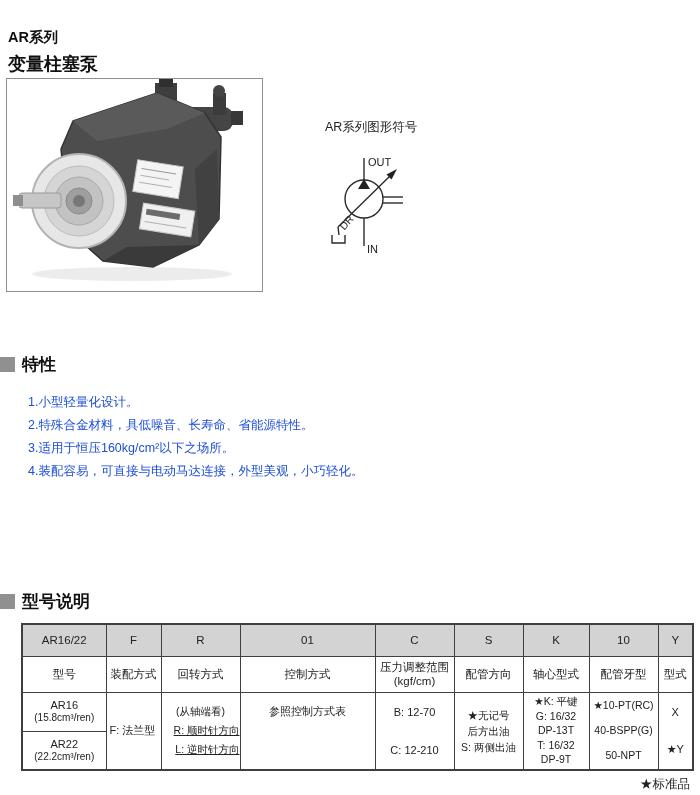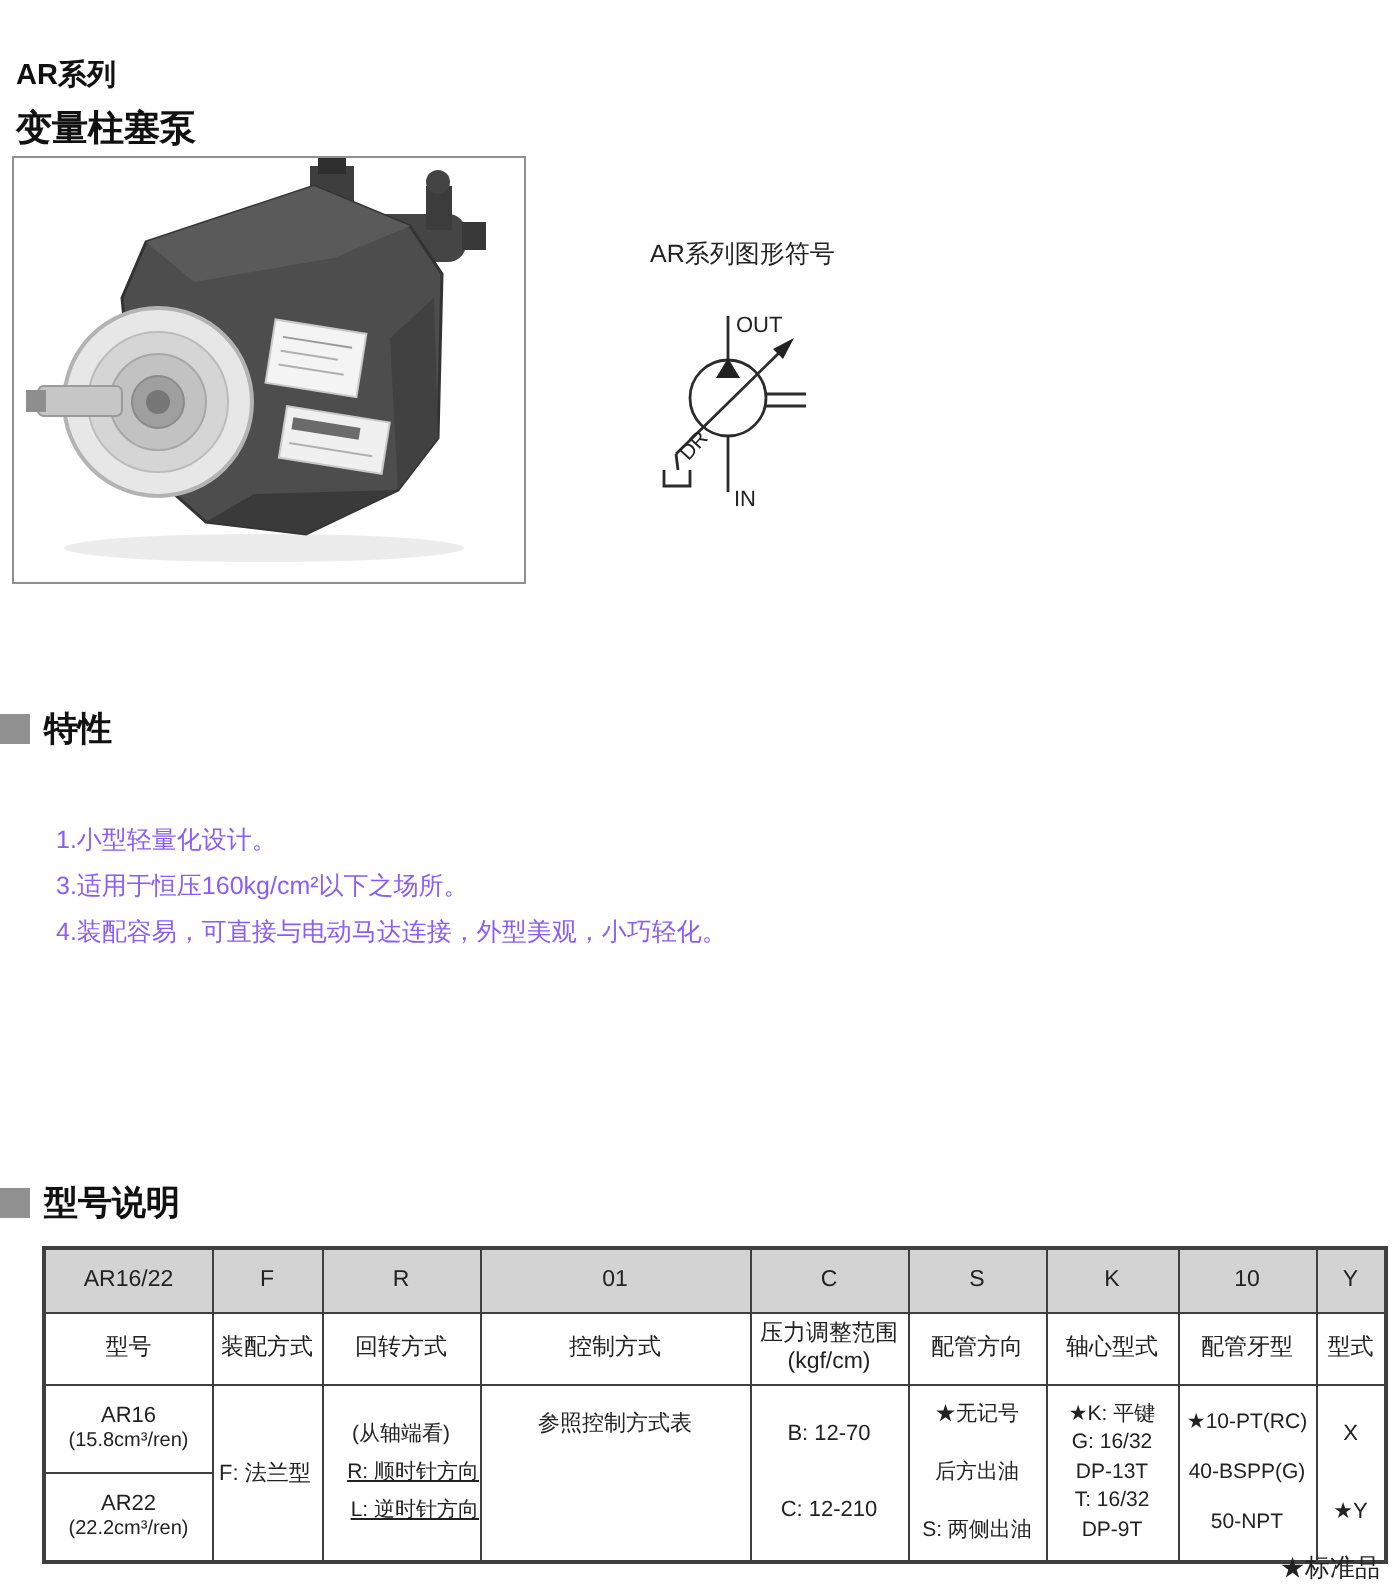--- a/index.html
+++ b/index.html
@@ -14,22 +14,22 @@
   .photo-box{left:6px;top:78px;width:255px;height:212px;border:1px solid #8f8f8f;background:#fff;}
   .photo-box svg{display:block;}
 
   .symbol-caption{left:325px;top:119px;font-size:12.5px;color:#222;}
   .symbol-svg{left:310px;top:146px;}
 
   .sec-marker{width:15px;height:15px;background:#909090;}
   .sec-heading{font-size:17px;font-weight:bold;color:#111;font-family:Liberation Mono, monospace;}
   .features-marker{left:0;top:357px;}
   .features-heading{left:22px;top:353px;}
-  .features-list{left:28px;top:409px;list-style:none;margin:0;padding:0;
-    font-size:12.5px;line-height:23px;color:#8b5cf6;}
+  .features-list{left:28px;top:391px;list-style:none;margin:0;padding:0;
+    font-size:12.5px;line-height:23px;color:#1d4ed8;}
   .model-marker{left:0;top:594px;}
   .model-heading{left:22px;top:590px;}
 
   table.model-table{
     position:absolute;left:21px;top:623px;width:671px;
     border-collapse:collapse;table-layout:fixed;
     border:2px solid #3f3f3f;font-family:"Liberation Sans",sans-serif;
   }
   .model-table th,.model-table td{
     border:1px solid #3f3f3f;padding:0;text-align:center;vertical-align:middle;
@@ -44,21 +44,21 @@
   .model-table td{font-size:11px;}
   .model-name{font-size:11px;line-height:13px;}
   .model-spec{font-size:10px;line-height:12px;}
   td.cell-assembly{text-align:left;padding-left:3px;}
   td.cell-rotation{font-size:10.5px;}
   .rot-line-1{text-align:center;line-height:19px;}
   .rot-line-2,.rot-line-3{text-align:right;padding-left:4px;line-height:19px;text-decoration:underline;}
   td.cell-control{vertical-align:top;padding-top:11px;font-size:11px;}
   td.cell-pressure .half,td.cell-type .half{
     height:38px;display:flex;align-items:center;justify-content:center;font-size:11px;}
-  td.cell-piping{white-space:pre-line;line-height:29px;font-size:10.5px;margin-top:32px;}
+  td.cell-piping{white-space:pre-line;line-height:16px;font-size:10.5px;margin-top:32px;}
   td.cell-shaft{white-space:pre-line;line-height:14.5px;font-size:10.5px;}
   td.cell-thread{white-space:pre-line;line-height:25px;font-size:10.5px;}
   .footnote{right:10px;top:776px;font-size:12.5px;color:#222;}
 </style>
 </head>
 <body>
 
 <div class="page">
 
   <div class="abs page-title">变量柱塞泵</div>
@@ -120,20 +120,21 @@
     <polygon points="87,23 81.5,33.5 76.5,28.5" fill="#222222"></polygon>
     <text x="58" y="20" font-size="11" fill="#222222" font-family="Liberation Sans, sans-serif">OUT</text>
     <text x="30" y="83" font-size="10.5" fill="#222222" font-family="Liberation Sans, sans-serif" transform="rotate(-48 34 79)">DR</text>
     <text x="57" y="107" font-size="11" fill="#222222" font-family="Liberation Sans, sans-serif">IN</text>
   </svg>
 
   <div class="abs sec-marker features-marker"></div>
   <div class="abs sec-heading features-heading">特性</div>
   <ul class="abs features-list">
     <li>1.小型轻量化设计。</li>
+    <li>2.特殊合金材料，具低噪音、长寿命、省能源特性。</li>
     <li>3.适用于恒压160kg/cm²以下之场所。</li>
     <li>4.装配容易，可直接与电动马达连接，外型美观，小巧轻化。</li>
   </ul>
 
   <div class="abs sec-marker model-marker"></div>
   <div class="abs sec-heading model-heading">型号说明</div>
 
   <table class="model-table">
     <colgroup>
       <col style="width:84px">

